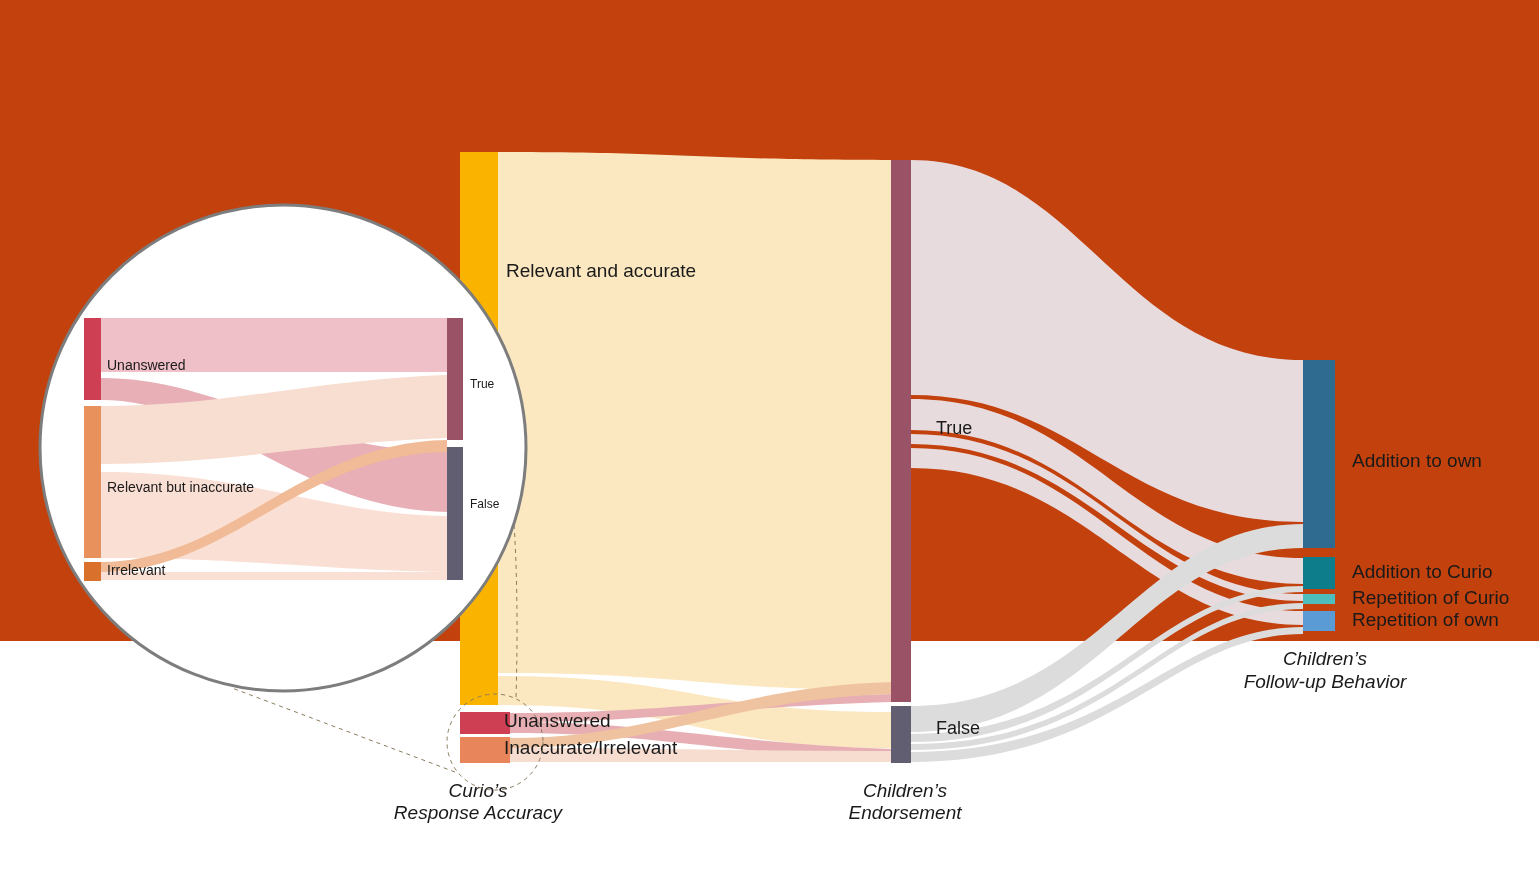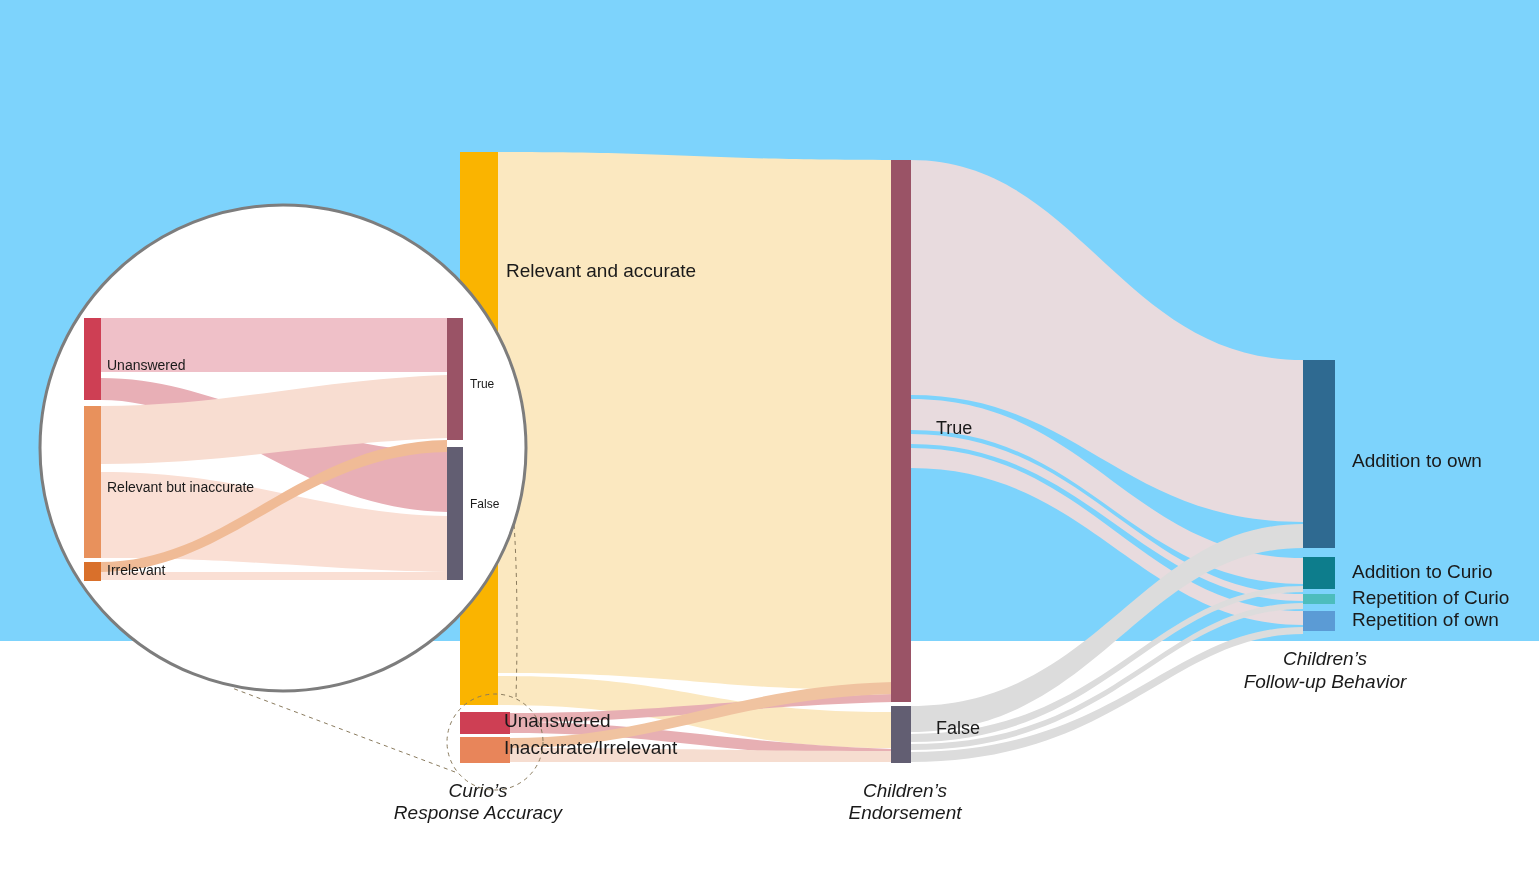--- a/index.html
+++ b/index.html
@@ -1,21 +1,21 @@
 <!DOCTYPE html>
 <html><head>
 <meta charset="utf-8">
 <style>
   html,body{margin:0;padding:0;background:#ffffff;}
   body{
     width:1539px;height:892px;overflow:hidden;
     font-family:"Liberation Sans", sans-serif;
     -webkit-font-smoothing:antialiased;
   }
-  #stage{position:relative;width:1539px;height:641px;background:#7dd3fc;}
+  #stage{position:relative;width:1539px;height:641px;background:#c2410c;}
   svg{display:block;}
   .lbl{font-family:"Liberation Sans",sans-serif;fill:#1a1a1a;}
   .lbl-main{font-size:19px;}
   .lbl-node{font-size:18px;}
   .lbl-legend{font-size:19px;}
   .lbl-axis{font-size:19px;font-style:italic;}
   .lbl-inset{font-size:14px;}
 </style>
 </head>
 <body>

